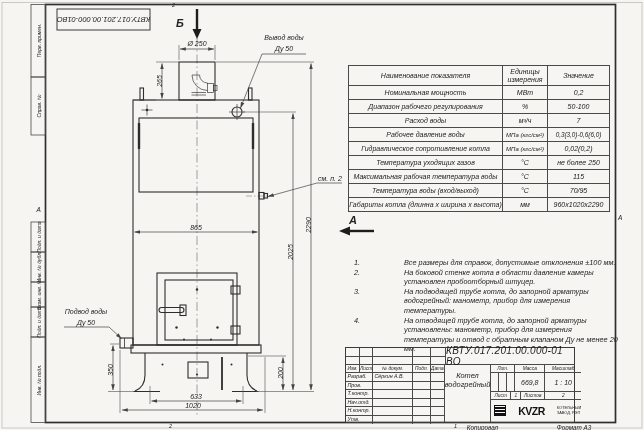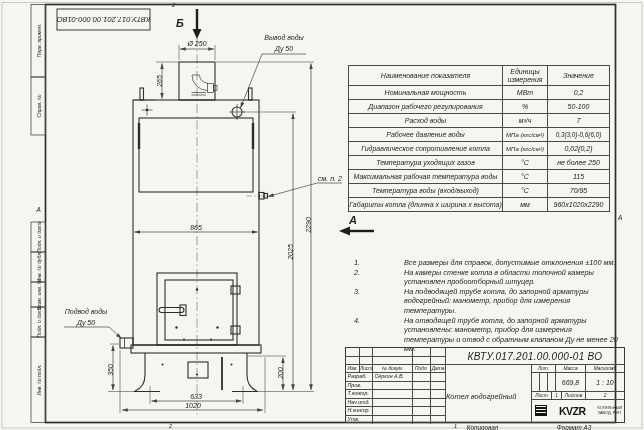--- a/index.html
+++ b/index.html
@@ -23,21 +23,21 @@
   table.tech th{height:19px;text-align:center;}
   table.tech td{height:13px;text-align:center;}
   td.nm{text-align:left;padding-left:4px;}
   
   .notes{position:absolute;left:352px;top:258px;width:268px;font-style:italic;
     font-size:7.3px;line-height:9.6px;color:#222;}
   .note{display:flex;}
   .note-num{flex:none;width:14px;padding-left:2px;}
   .note-text{flex:1;margin-left:36px;}
   
-  .tb{position:absolute;left:345px;top:347px;width:280px;height:76px;border:1.4px solid #3a3a3a;
+  .tb{position:absolute;left:345px;top:347px;width:230px;height:76px;border:1.4px solid #3a3a3a;
     box-sizing:border-box;color:#1d1d1d;background:transparent;}
   .tb,.tb *{box-sizing:border-box;}
   .tb-top{display:flex;height:17px;border-bottom:1px solid #4a4a4a;}
   .tb-chg{width:100px;border-right:1px solid #4a4a4a;display:flex;flex-direction:column;}
   .chg-row{display:flex;flex:1;}
   .chg-row:first-child{border-bottom:1px solid #4a4a4a;}
   .chg-row div{border-right:1px solid #4a4a4a;}
   .chg-row div:last-child{border-right:none;}
   .cw1{width:14px;}.cw2{width:13px;}.cw3{width:40px;}.cw4{width:18px;}.cw5{flex:1;}
   .tb-doc{flex:1;display:flex;align-items:center;justify-content:center;
@@ -48,21 +48,21 @@
     font-style:italic;text-align:center;line-height:8px;}
   .tb-hrow div{border-right:1px solid #4a4a4a;}
   .tb-hrow div:last-child{border-right:none;}
   .srow{display:flex;flex:1;border-bottom:1px solid #4a4a4a;font-size:5.3px;
     font-style:italic;line-height:7.6px;}
   .srow:last-child{border-bottom:none;}
   .srow .lbl{width:27px;padding-left:1.5px;border-right:1px solid #4a4a4a;}
   .srow .nmc{width:40px;padding-left:1.5px;border-right:1px solid #4a4a4a;}
   .srow .pd{width:18px;border-right:1px solid #4a4a4a;}
   .srow .dt{flex:1;}
-  .tb-name{width:86px;border-right:1px solid #4a4a4a;display:flex;flex-direction:row;
+  .tb-name{width:86px;border-right:1px solid #4a4a4a;display:flex;flex-direction:column;
     align-items:center;justify-content:flex-start;padding-top:6px;gap:3px;
     font-style:italic;font-size:7.4px;text-align:center;}
   .tb-right{flex:1;display:flex;flex-direction:column;}
   .tr-r1{display:flex;height:8px;border-bottom:1px solid #4a4a4a;font-size:4.8px;
     font-style:italic;text-align:center;line-height:8px;}
   .tr-r1 div{border-right:1px solid #4a4a4a;}
   .tr-r1 div:last-child{border-right:none;}
   .lw{width:24px;}.mw{width:30px;}.sw{flex:1;}
   .tr-r2{display:flex;height:19px;border-bottom:1px solid #4a4a4a;font-size:7px;font-style:italic;}
   .tr-r2 .lit{width:8px;border-right:1px solid #4a4a4a;}
@@ -298,21 +298,21 @@
 </tbody>
     </table>
 
 <div class="notes">
   <div class="note">
         <span class="note-num">1.</span>
         <span class="note-text">Все размеры для справок, допустимые отклонения ±100 мм.</span>
       </div>
   <div class="note">
         <span class="note-num">2.</span>
-        <span class="note-text">На камеры стенке котла в области топочной камеры установлен пробоотборный штуцер.</span>
+        <span class="note-text">На боковой стенке котла в области давление камеры установлен пробоотборный штуцер.</span>
       </div>
   <div class="note">
         <span class="note-num">3.</span>
         <span class="note-text">На подводящей трубе котла, до запорной арматуры водогрейный: манометр, прибор для измерения температуры.</span>
       </div>
   <div class="note">
         <span class="note-num">4.</span>
         <span class="note-text">На отводящей трубе котла, до запорной арматуры установлены: манометр, прибор для измерения температуры и отвод с обратным клапаном Ду не менее 20 мм.</span>
       </div>
 </div>

